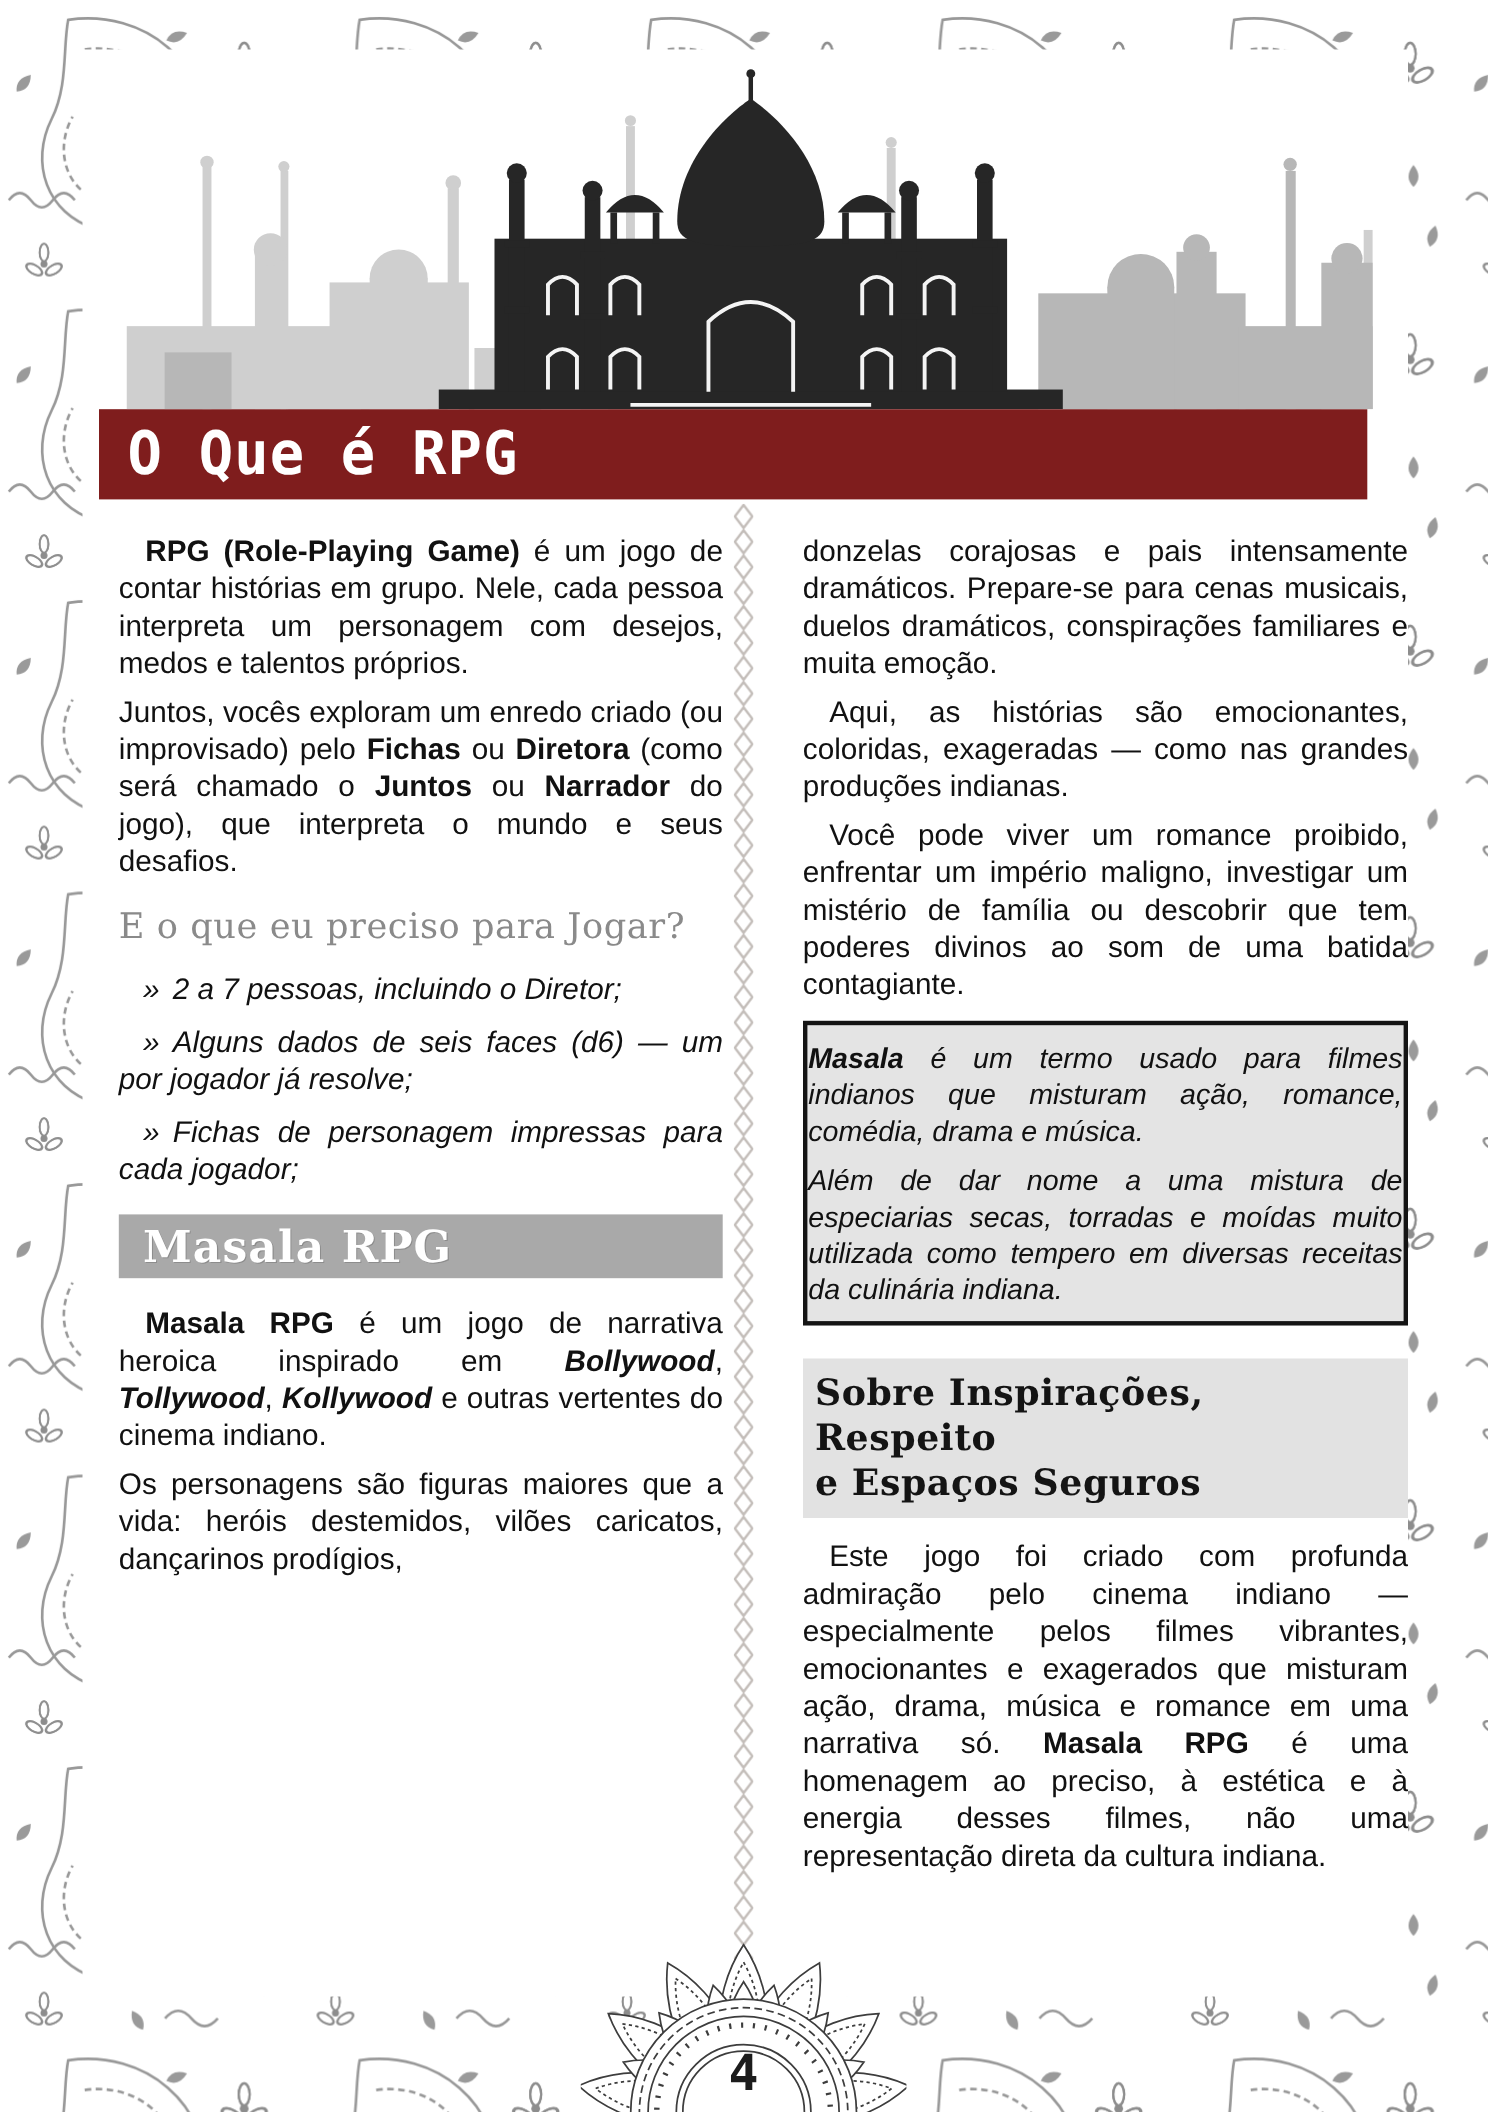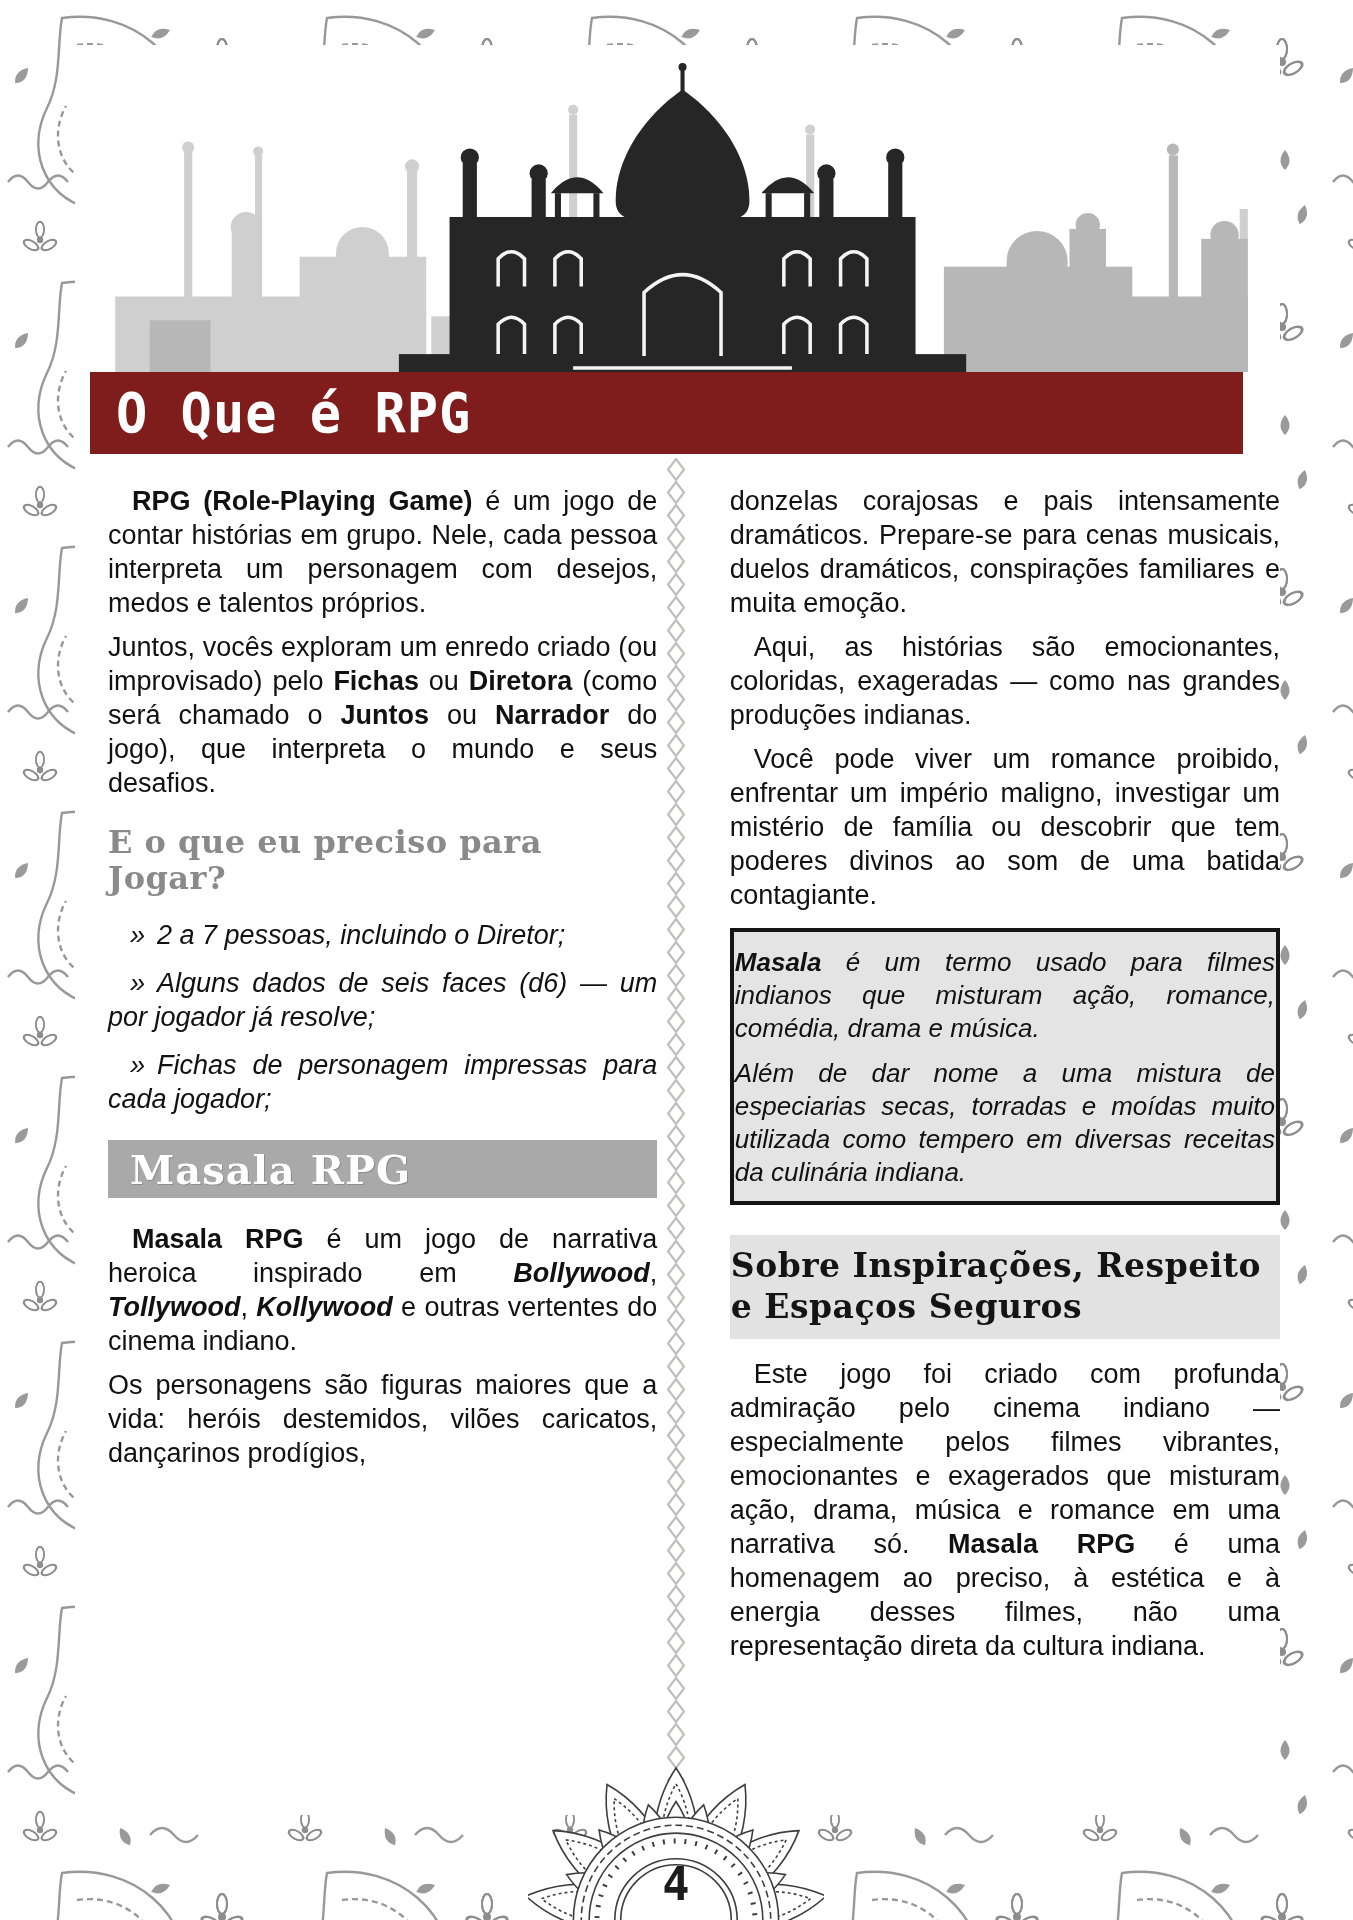--- a/index.html
+++ b/index.html
@@ -30,41 +30,41 @@
   .col-gap{width:73px;}
   .col-right{width:553px;}
   p.body{font-size:27px;line-height:34px;text-align:justify;margin:0 0 10px;text-indent:24px;}
   p.body.noindent{text-indent:0;}
   .bullet{
     font-size:27px;line-height:34px;text-align:justify;font-style:italic;
     margin:0 0 14px;text-indent:22px;
   }
   .bmark{margin-right:12px;}
   .h-script{
-    font-family:"DejaVu Serif", serif;font-weight:700;color:#8a8a8a;
+    font-family:"DejaVu Serif", serif;font-weight:400;color:#8a8a8a;
     font-size:32px;line-height:36px;margin:24px 0 22px;letter-spacing:.5px;
   }
   .masala-bar{
     background:#a9a9a9;height:58px;display:flex;align-items:center;
     box-sizing:border-box;padding-left:22px;margin:24px 0 24px;
   }
   .masala-bar-text{
     font-family:"DejaVu Serif", serif;font-weight:700;color:#fff;
     font-size:40px;letter-spacing:1px;text-shadow:1px 1px 0 #8d8d8d;
   }
   .info-box{
     background:#e4e4e4;border:4px solid #141414;box-sizing:border-box;
     padding:14px 1px 12px;margin:16px 0 30px;
   }
   .info-box p{
     font-size:26px;line-height:33px;font-style:italic;text-align:justify;margin:0 0 12px;
   }
   .info-box p:last-child{margin-bottom:0;}
   .section-head{
-    background:#e2e2e2;box-sizing:border-box;padding:10px 12px 12px 1px;
+    background:#e2e2e2;box-sizing:border-box;padding:10px 12px 12px 11px;
     font-family:"DejaVu Serif", serif;font-weight:700;color:#141414;
     font-size:33px;line-height:41px;letter-spacing:.5px;margin:0 0 18px;
   }
   .section-head span{display:block;}
   
   .divider-chain{position:absolute;left:667px;top:458px;width:18px;height:1335px;z-index:2;}
   .mandala{position:absolute;left:528px;top:1762px;width:296px;height:158px;z-index:2;}
 </style>
 </head>
 <body>

